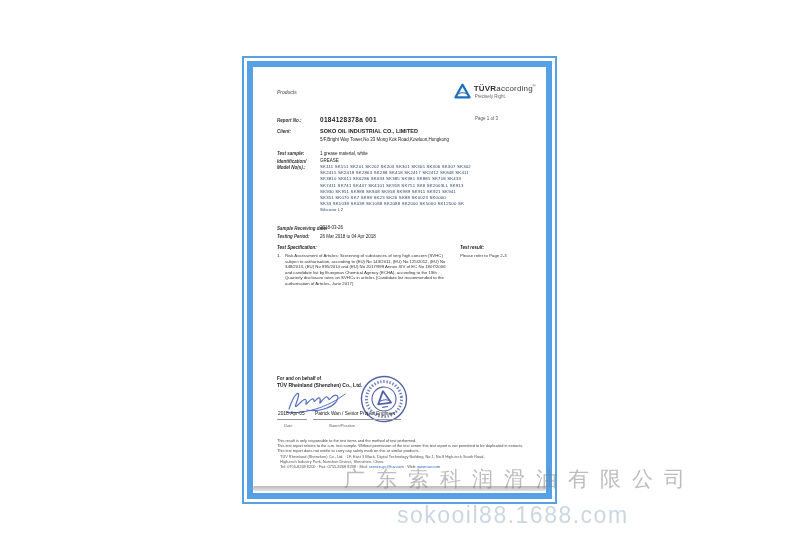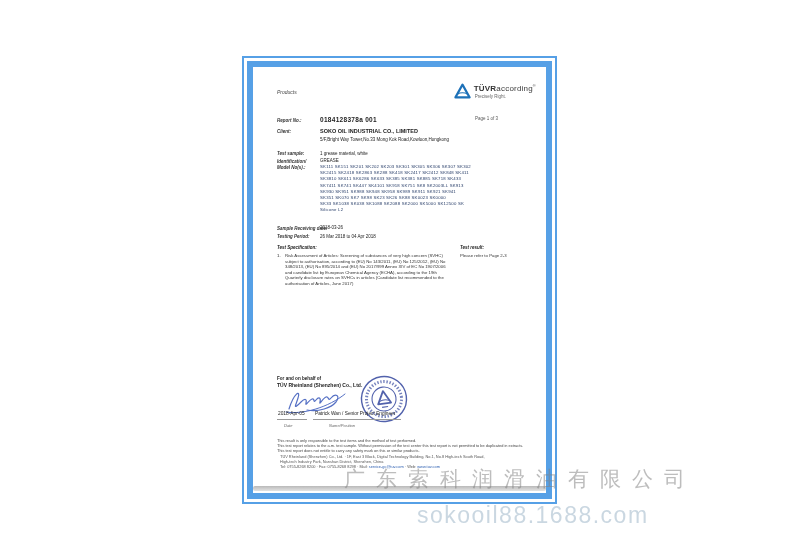--- a/index.html
+++ b/index.html
@@ -44,21 +44,21 @@
   .footer{position:absolute;left:24px;top:371px;width:252px;font-size:3.9px;line-height:5.2px;color:#444;}
   .footer .addr{padding-left:3px;color:#555;}
   .footer a,.footer .blue{color:#2a5db0;text-decoration:none;}
   .hscrollbar{position:absolute;left:0;right:0;bottom:2px;height:5px;border-radius:2px;
               background:linear-gradient(#b9b9b9,#e3e3e3);}
   
   .wm-cn{position:absolute;left:344px;top:465px;font-size:21px;letter-spacing:11px;
          color:rgba(128,128,128,.52);white-space:nowrap;z-index:5;
          font-family:"DejaVu Sans","Liberation Sans",sans-serif;}
   .wm-url{position:absolute;left:397px;top:502px;font-size:23px;letter-spacing:1.5px;
-          color:rgba(158,182,201,.55);white-space:nowrap;z-index:5;margin-left:20px;}
+          color:rgba(158,182,201,.55);white-space:nowrap;z-index:5;}
 </style>
 </head>
 <body>
 
 <div id="canvas">
 
   <div class="doc">
     <div class="frame-inner">
       <div class="page">
 

